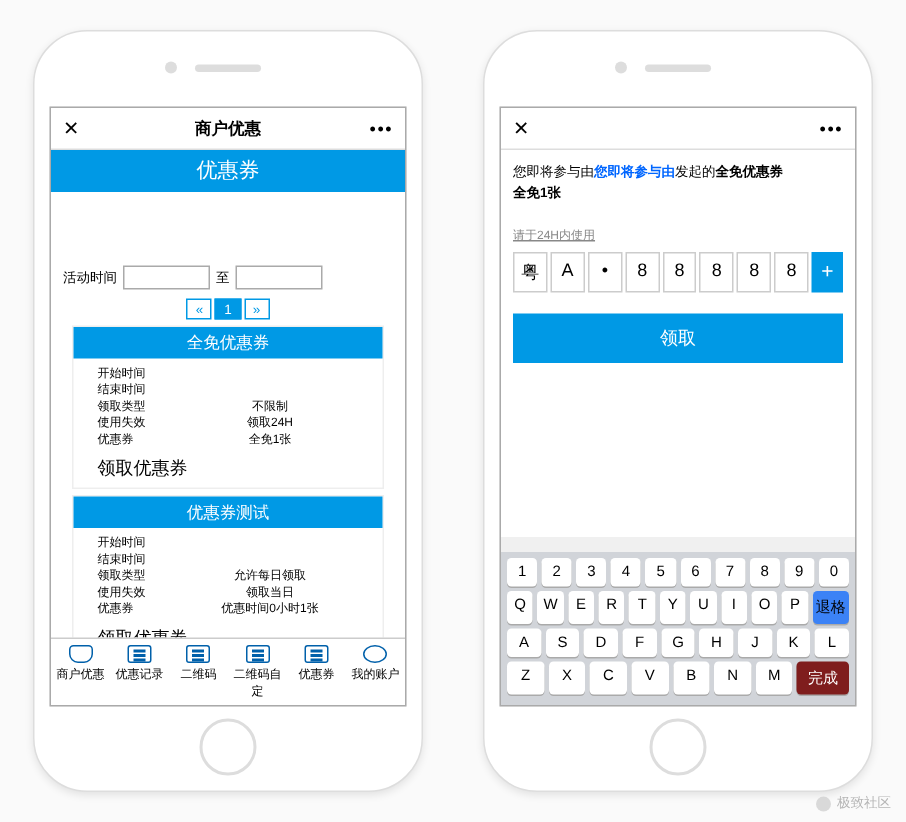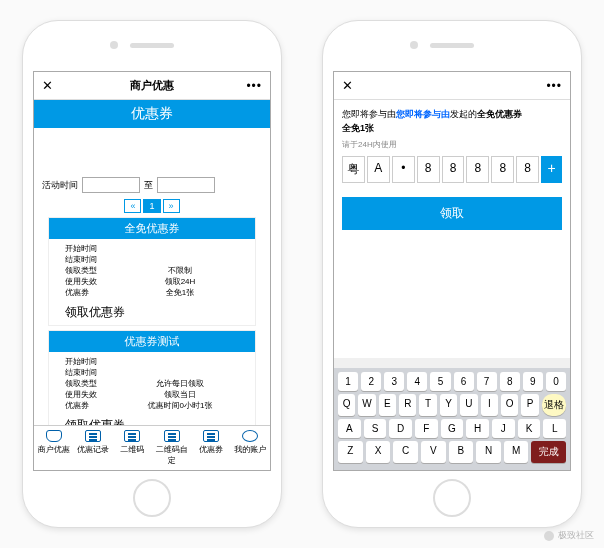--- a/index.html
+++ b/index.html
@@ -43,30 +43,30 @@
   .tab .ticon { width: 16px; height: 12px; border: 1.5px solid #0060AA; margin: 0 auto 2px; border-radius: 2px; }
   .tab .ticon.book::before { content:""; display:block; width:8px; height:1.5px; background:#0060AA; margin:2px auto 0; box-shadow:0 3px 0 #0060AA, 0 6px 0 #0060AA;}
   .tab .ticon.car { border-radius: 3px 3px 6px 6px; }
   .tab .ticon.user { border-radius: 50%; }
   
   .content2 { padding: 8px; background: #fff; height: calc(100% - 28px - 112px); }
   .hint { color: #888; font-size: 9px; margin-bottom: 6px; }
   .msg { font-size: 9px; line-height: 1.5; }
   .blue-text { color: #0066FF; font-weight: bold; }
   .bold { font-weight: bold; }
-  .sub { color: #888; font-size: 8px; margin-top: 4px; }
+  .sub { color: #888; font-size: 8px; margin-top: 16px; text-decoration: underline; }
   .plate { display: flex; gap: 2px; margin-top: 6px; }
   .plate .cell { flex: 1; border: 1px solid #ccc; text-align: center; padding: 4px 0; font-size: 12px; }
   .plate .addcell { background: #0099E5; color:#fff; font-size:14px; border:none; }
   .bigbtn { margin-top: 14px; width: 100%; background: #0099E5; color: #fff; text-align: center; padding: 8px; font-size: 12px; border: none; }
   
   .kb { position: absolute; bottom: 0; left: 0; right: 0; background: #d1d4d9; padding: 4px; }
   .kbrow { display: flex; gap: 3px; margin-bottom: 3px; justify-content: center; }
   .key { background: #fff; border-radius: 3px; flex: 1; text-align: center; padding: 4px 0; font-size: 10px; box-shadow: 0 1px 0 #aaa; min-width: 0; }
-  .key.gray { background: #fef9c3; border-radius: 10px; }
+  .key.gray { background: #3b82f6; }
   .key.done { background: #7f1d1d; color: #fff; flex: 1.4; }
   .key.wide { flex: 1.4; }
   .watermark { position: absolute; bottom: 6px; right: 10px; font-size: 9px; color: #999; opacity: 0.7; display:flex; align-items:center; gap:4px;}
   .watermark::before{content:""; width:10px;height:10px;border-radius:50%;background:#ccc;display:inline-block;}
 </style>
 </head>
 <body>
 
 <div class="container">
 

